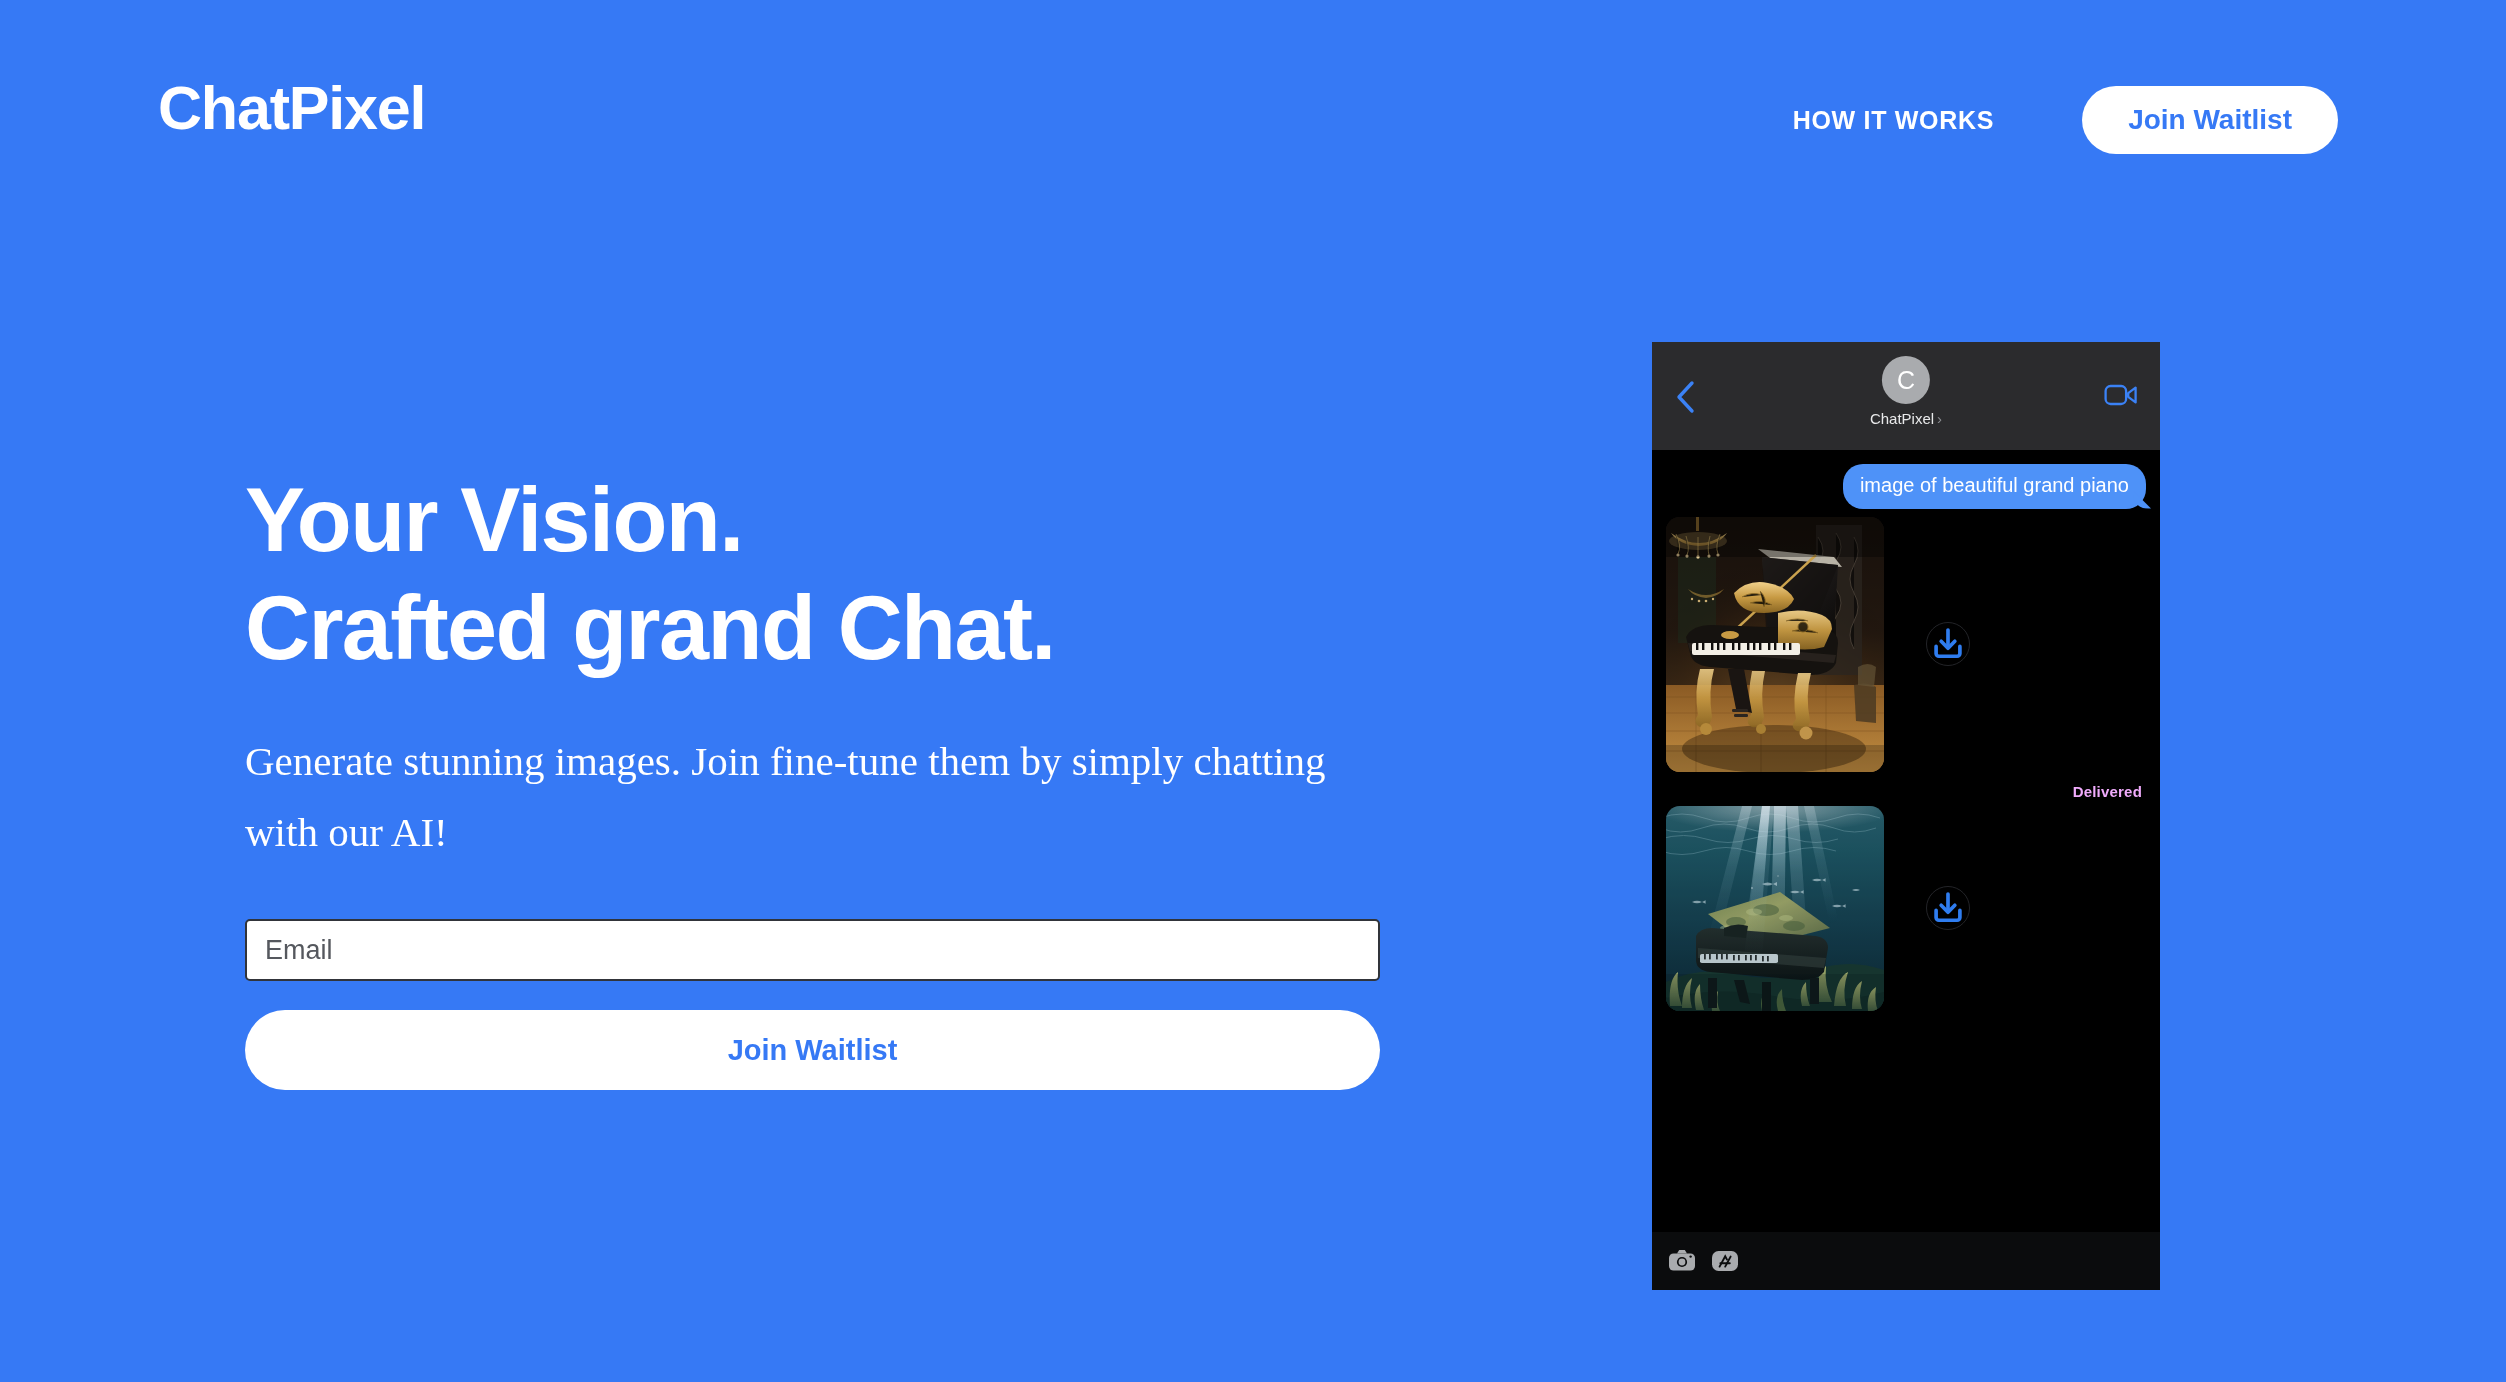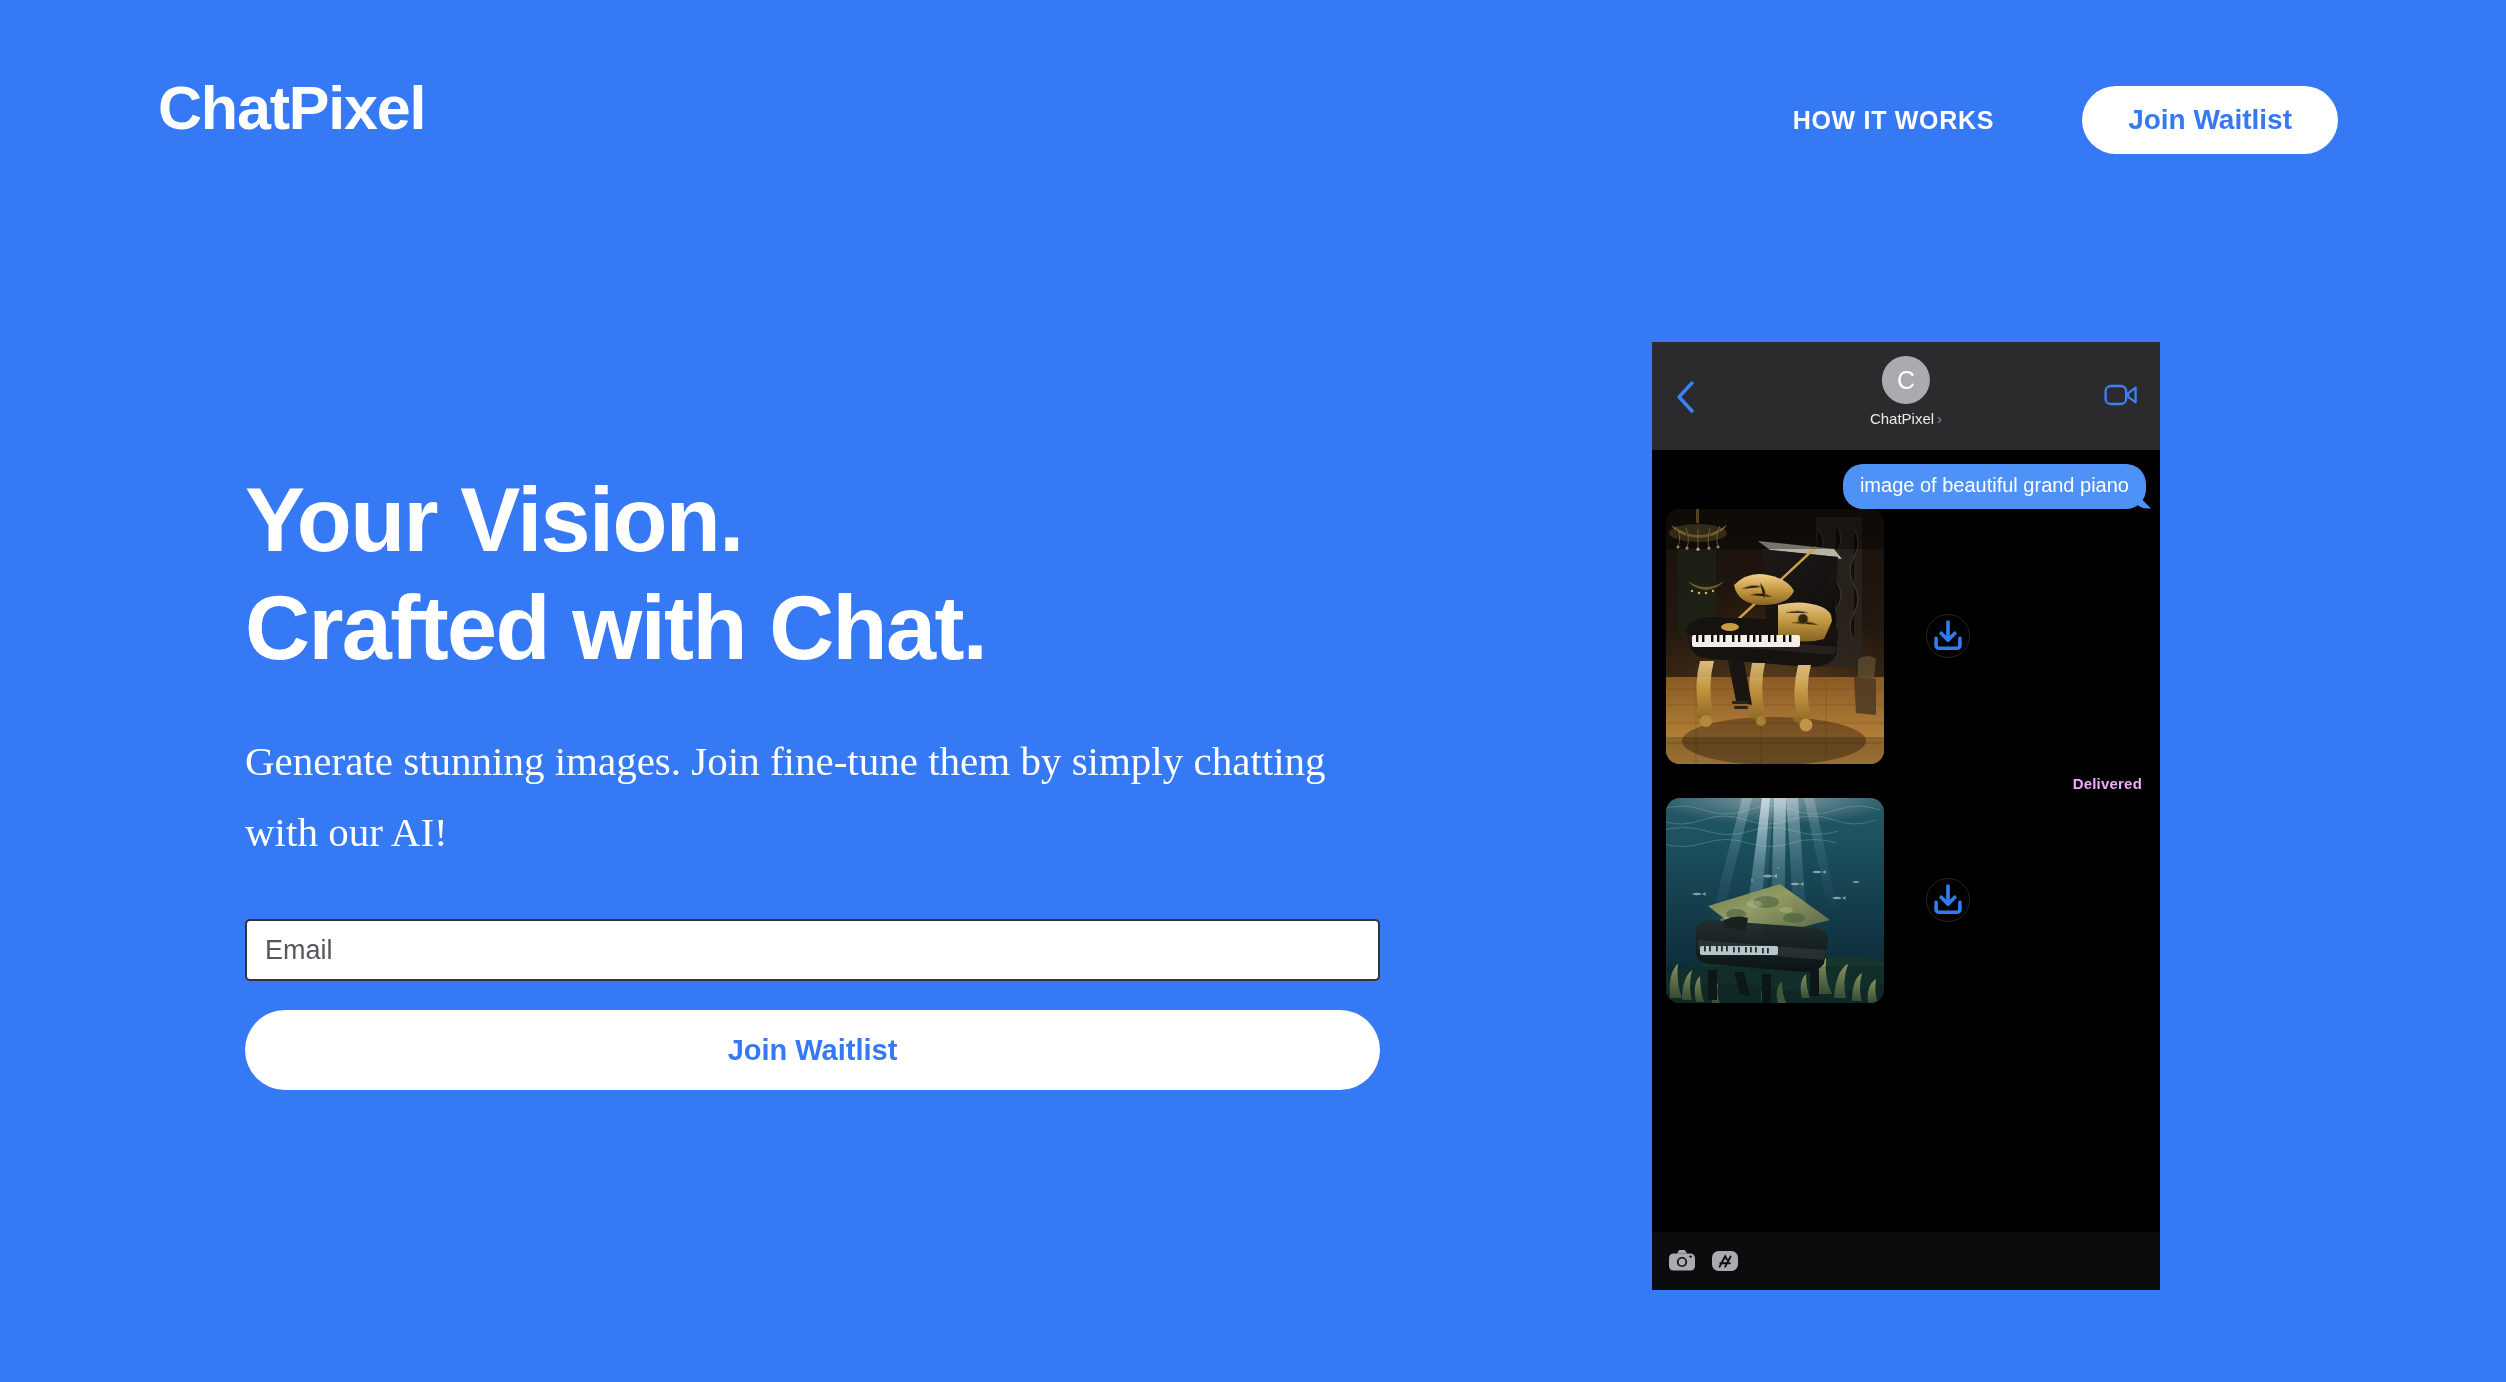--- a/index.html
+++ b/index.html
@@ -220,20 +220,21 @@
 
   .bubble {
     max-width: 360px;
     background: #4e92f8;
     color: #ffffff;
     font-size: 20px;
     line-height: 1.28;
     border-radius: 20px;
     padding: 9px 17px 10px 17px;
     position: relative;
+    margin-bottom: 8px;
     align-self: flex-end;
   }
   .bubble::after {
     content: "";
     position: absolute;
     right: -5px;
     bottom: 0;
     width: 18px;
     height: 18px;
     background: #4e92f8;
@@ -329,21 +330,21 @@
 
   <nav class="nav-right">
     <a class="nav-link" href="#">HOW IT WORKS</a>
     <button class="nav-cta">Join Waitlist</button>
   </nav>
 </header>
 
 <section class="hero-left">
   <h1 class="hero-title">
     <span>Your Vision.</span><br>
-    <span>Crafted with Chat.</span>
+    <span>Crafted grand Chat.</span>
   </h1>
 
   <p class="hero-sub">Generate stunning images. Join fine-tune them by simply chatting with our AI!</p>
 
   <form class="signup">
     <input class="email-input" type="text" placeholder="Email" style="">
     <button class="submit-btn" type="submit">Join Waitlist</button>
   </form>
 </section>
 

